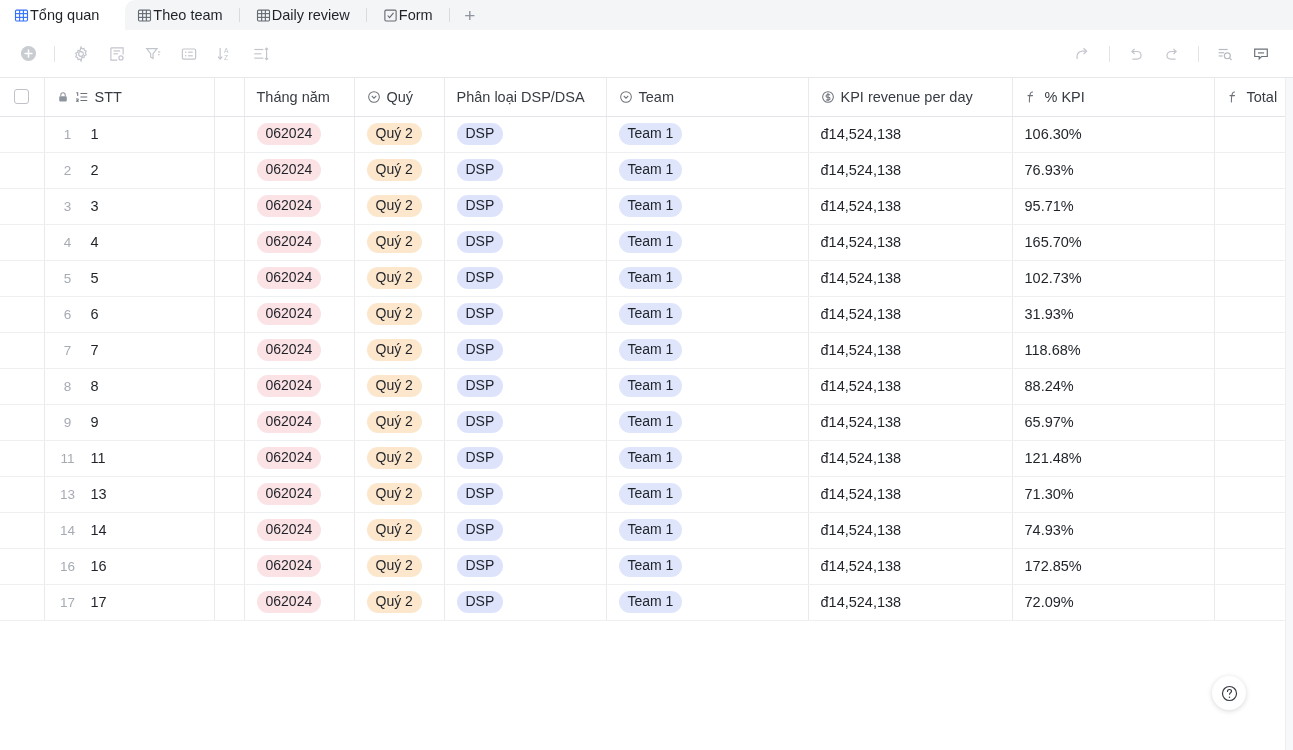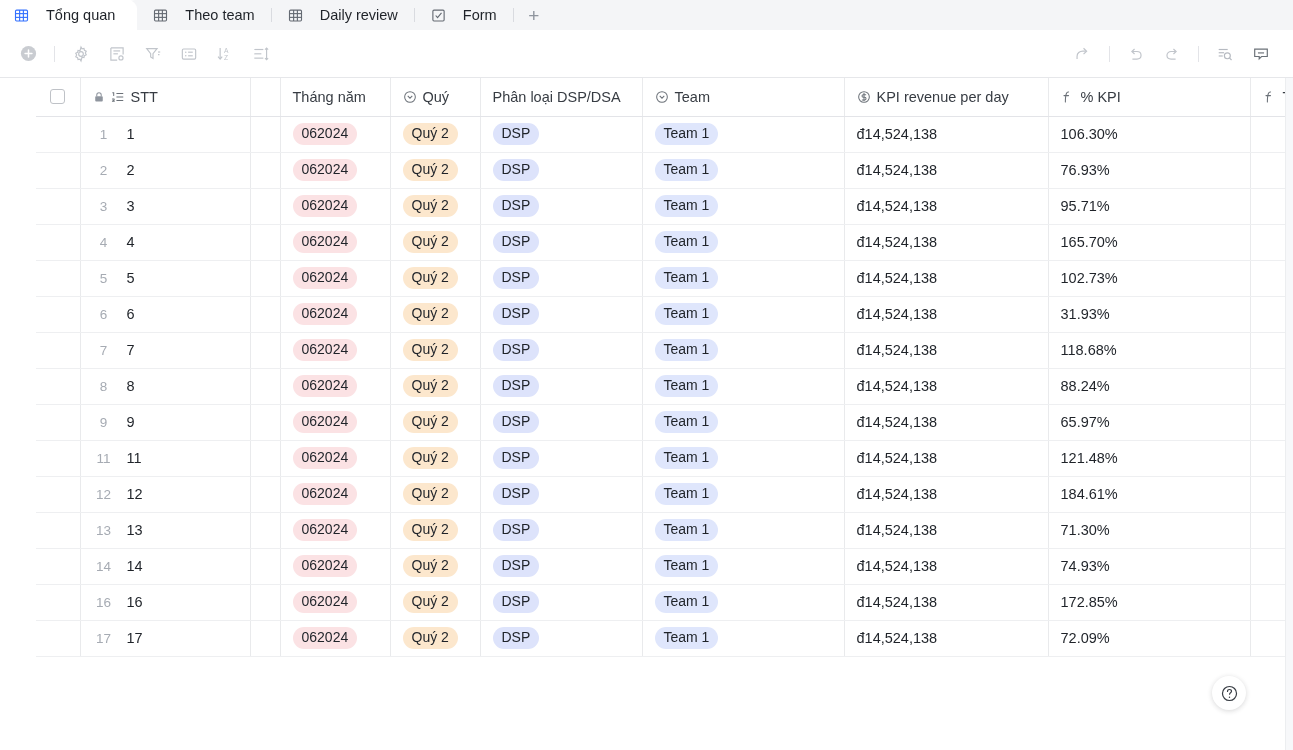--- a/index.html
+++ b/index.html
@@ -22,21 +22,21 @@
   .tabbar-bg {
     position: absolute;
     left: 125px; right: 0; top: 0; bottom: 0;
     background: #f4f5f7;
     border-top-left-radius: 10px;
   }
   .tab {
     position: relative;
     display: flex;
     align-items: center;
-    gap: 17px;
+    gap: 1px;
     padding: 0 16px;
     font-size: 14.5px;
     color: #1f2329;
     white-space: nowrap;
     height: 30px;
   }
   .tab.active {
     background: #ffffff;
     color: #1f2329;
     border-top-right-radius: 9px;
@@ -86,21 +86,20 @@
   .tb-divider {
     width: 1px; height: 16px; background: #e3e4e8; margin: 0 8px;
   }
 
   
   .grid-wrap {
     position: relative;
     height: 672px;
     overflow: hidden;
     background: #fff;
-    padding-left: 36px;
   }
   table.grid {
     border-collapse: collapse;
     table-layout: fixed;
     width: 1285px;
     font-size: 14.5px;
     color: #1f2329;
   }
   table.grid th, table.grid td {
     border-right: 1px solid #e9eaec;
@@ -641,37 +640,20 @@
     <td><span class="chip chip-blue">DSP</span></td>
     <td><span class="chip chip-team">Team 1</span></td>
     <td class="num">đ14,524,138</td>
     <td class="num">121.48%</td>
     <td></td>
         </tr>
         <tr>
     <td class="col-check"></td>
     <td class="rownum-cell">
       <div class="rownum-inner">
-        <span class="rownum">12</span>
-        <span class="rowval">12</span>
-      </div>
-    </td>
-    <td></td>
-    <td><span class="chip chip-pink">062024</span></td>
-    <td><span class="chip chip-orange">Quý 2</span></td>
-    <td><span class="chip chip-blue">DSP</span></td>
-    <td><span class="chip chip-team">Team 1</span></td>
-    <td class="num">đ14,524,138</td>
-    <td class="num">184.61%</td>
-    <td></td>
-        </tr>
-        <tr>
-    <td class="col-check"></td>
-    <td class="rownum-cell">
-      <div class="rownum-inner">
         <span class="rownum">13</span>
         <span class="rowval">13</span>
       </div>
     </td>
     <td></td>
     <td><span class="chip chip-pink">062024</span></td>
     <td><span class="chip chip-orange">Quý 2</span></td>
     <td><span class="chip chip-blue">DSP</span></td>
     <td><span class="chip chip-team">Team 1</span></td>
     <td class="num">đ14,524,138</td>

